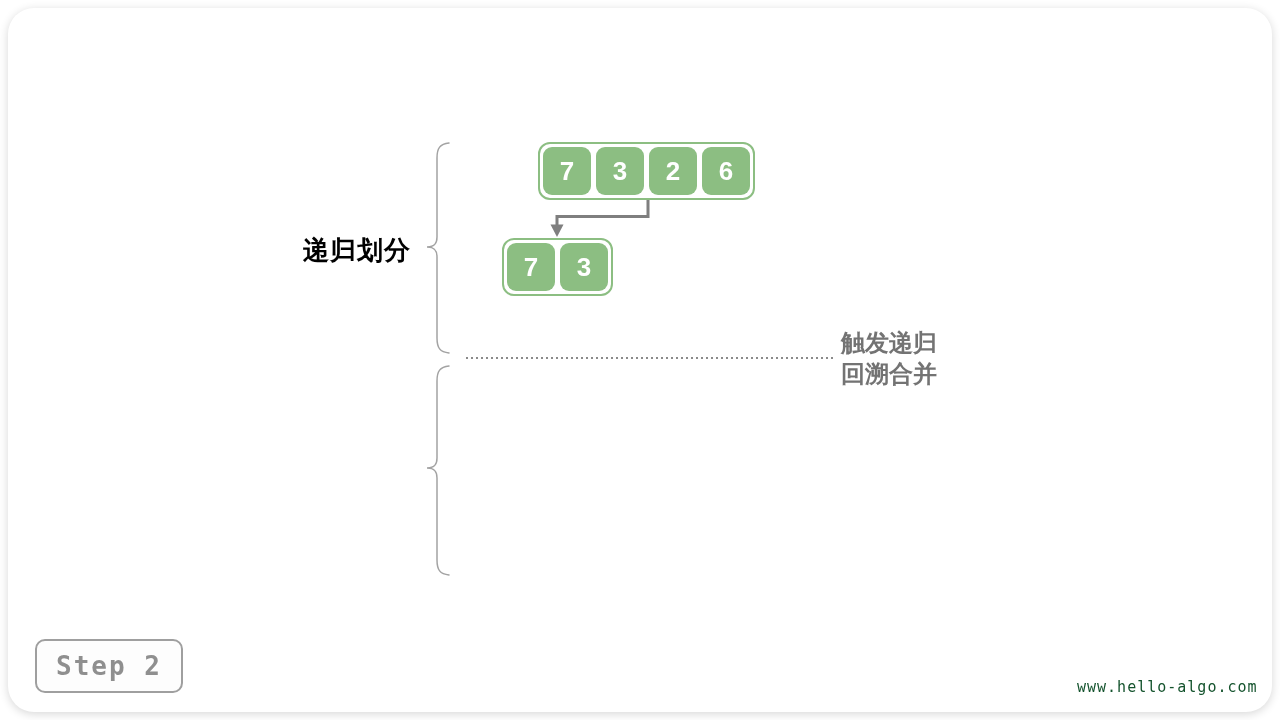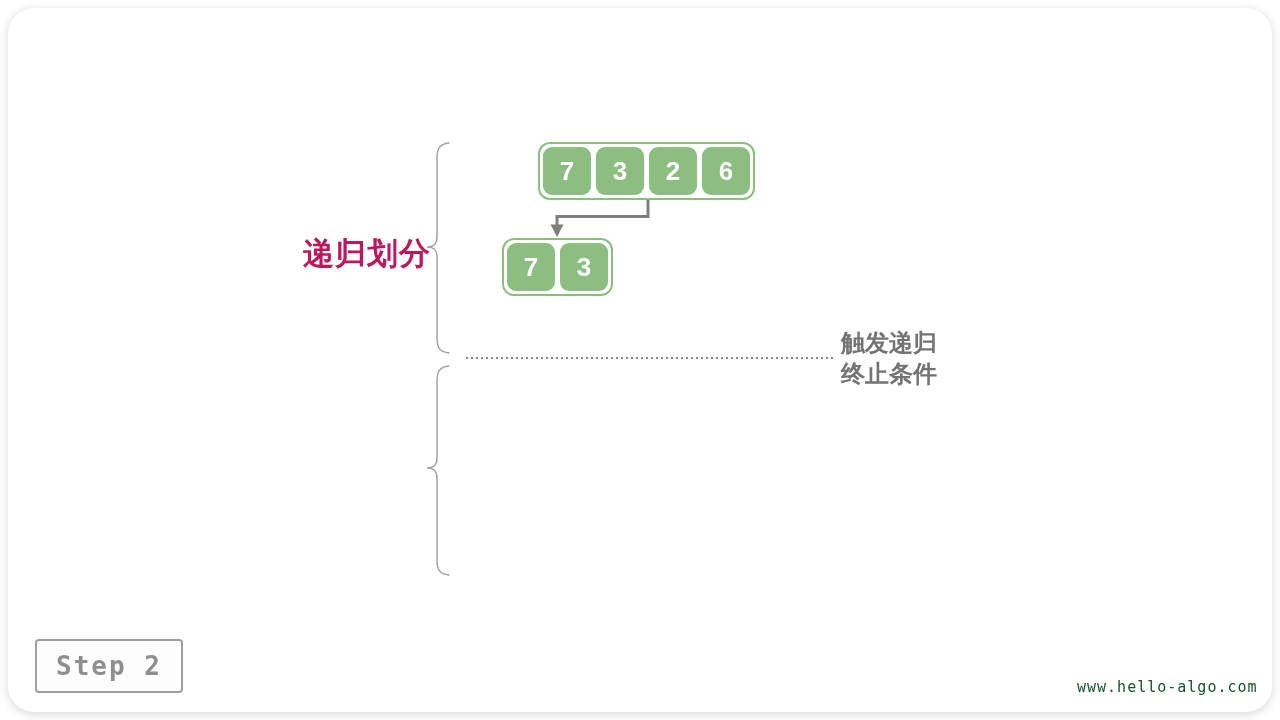--- a/index.html
+++ b/index.html
@@ -56,23 +56,23 @@
     font-size: 26px;
     font-weight: bold;
     display: flex;
     align-items: center;
     justify-content: center;
     line-height: 1;
   }
   
   .phase-label {
     position: absolute;
-    font-size: 31px;
+    font-size: 26px;
     font-weight: bold;
-    color: #be185d;
+    color: #000000;
     letter-spacing: 1px;
     white-space: nowrap;
   }
   .phase-label.divide { left: 303px; top: 233px; }
   .phase-label.merge  { left: 303px; top: 453px; }
   
   .annotation {
     position: absolute;
     left: 841px;
     top: 327px;
@@ -83,21 +83,21 @@
     white-space: nowrap;
   }
   
   .step-badge {
     position: absolute;
     left: 35px;
     top: 639px;
     width: 148px;
     height: 54px;
     border: 2px solid #9f9f9f;
-    border-radius: 4px;
+    border-radius: 10px;
     background: #fdfdfd;
     box-sizing: border-box;
     display: flex;
     align-items: center;
     justify-content: center;
     font-family: "DejaVu Sans Mono", "Liberation Mono", monospace;
     font-size: 26px;
     font-weight: bold;
     letter-spacing: 2px;
     color: #8f8f8f;
@@ -147,20 +147,20 @@
 
   <div class="array-box half">
     <div class="cell">7</div>
     <div class="cell">3</div>
   </div>
 
   <div class="phase-label divide">递归划分</div>
 
   <div class="annotation">
     <div>触发递归</div>
-    <div>终止条件</div>
+    <div>回溯合并</div>
   </div>
 
   <div class="step-badge">Step 2</div>
 
   <div class="watermark">www.hello-algo.com</div>
 
 </div>
 
 </body></html>

